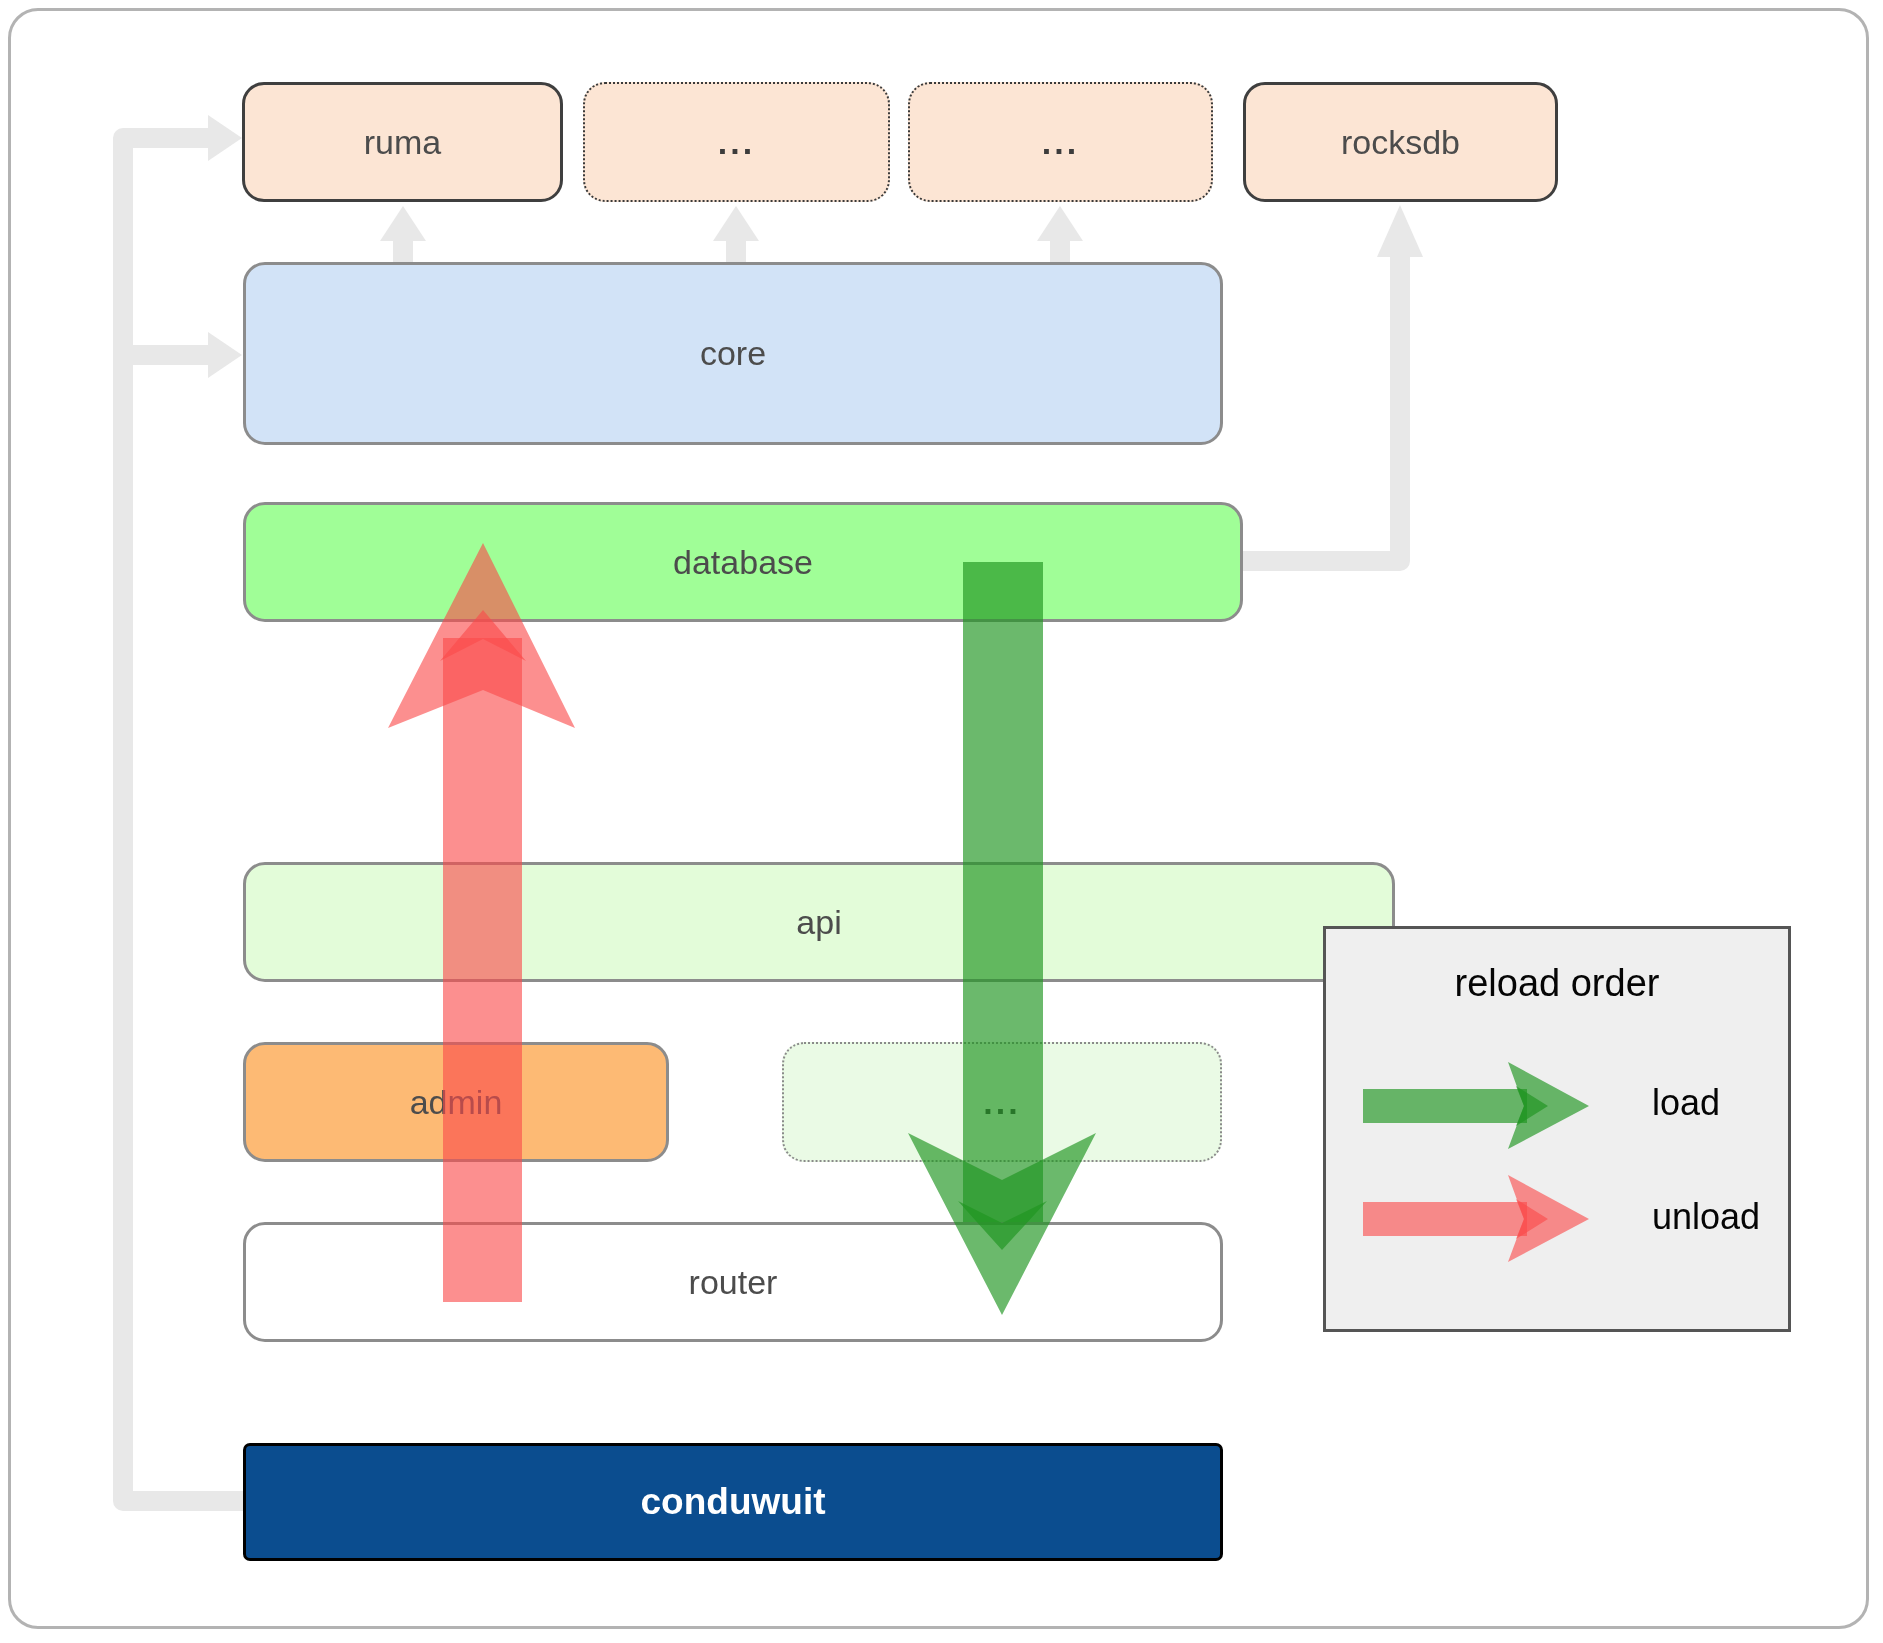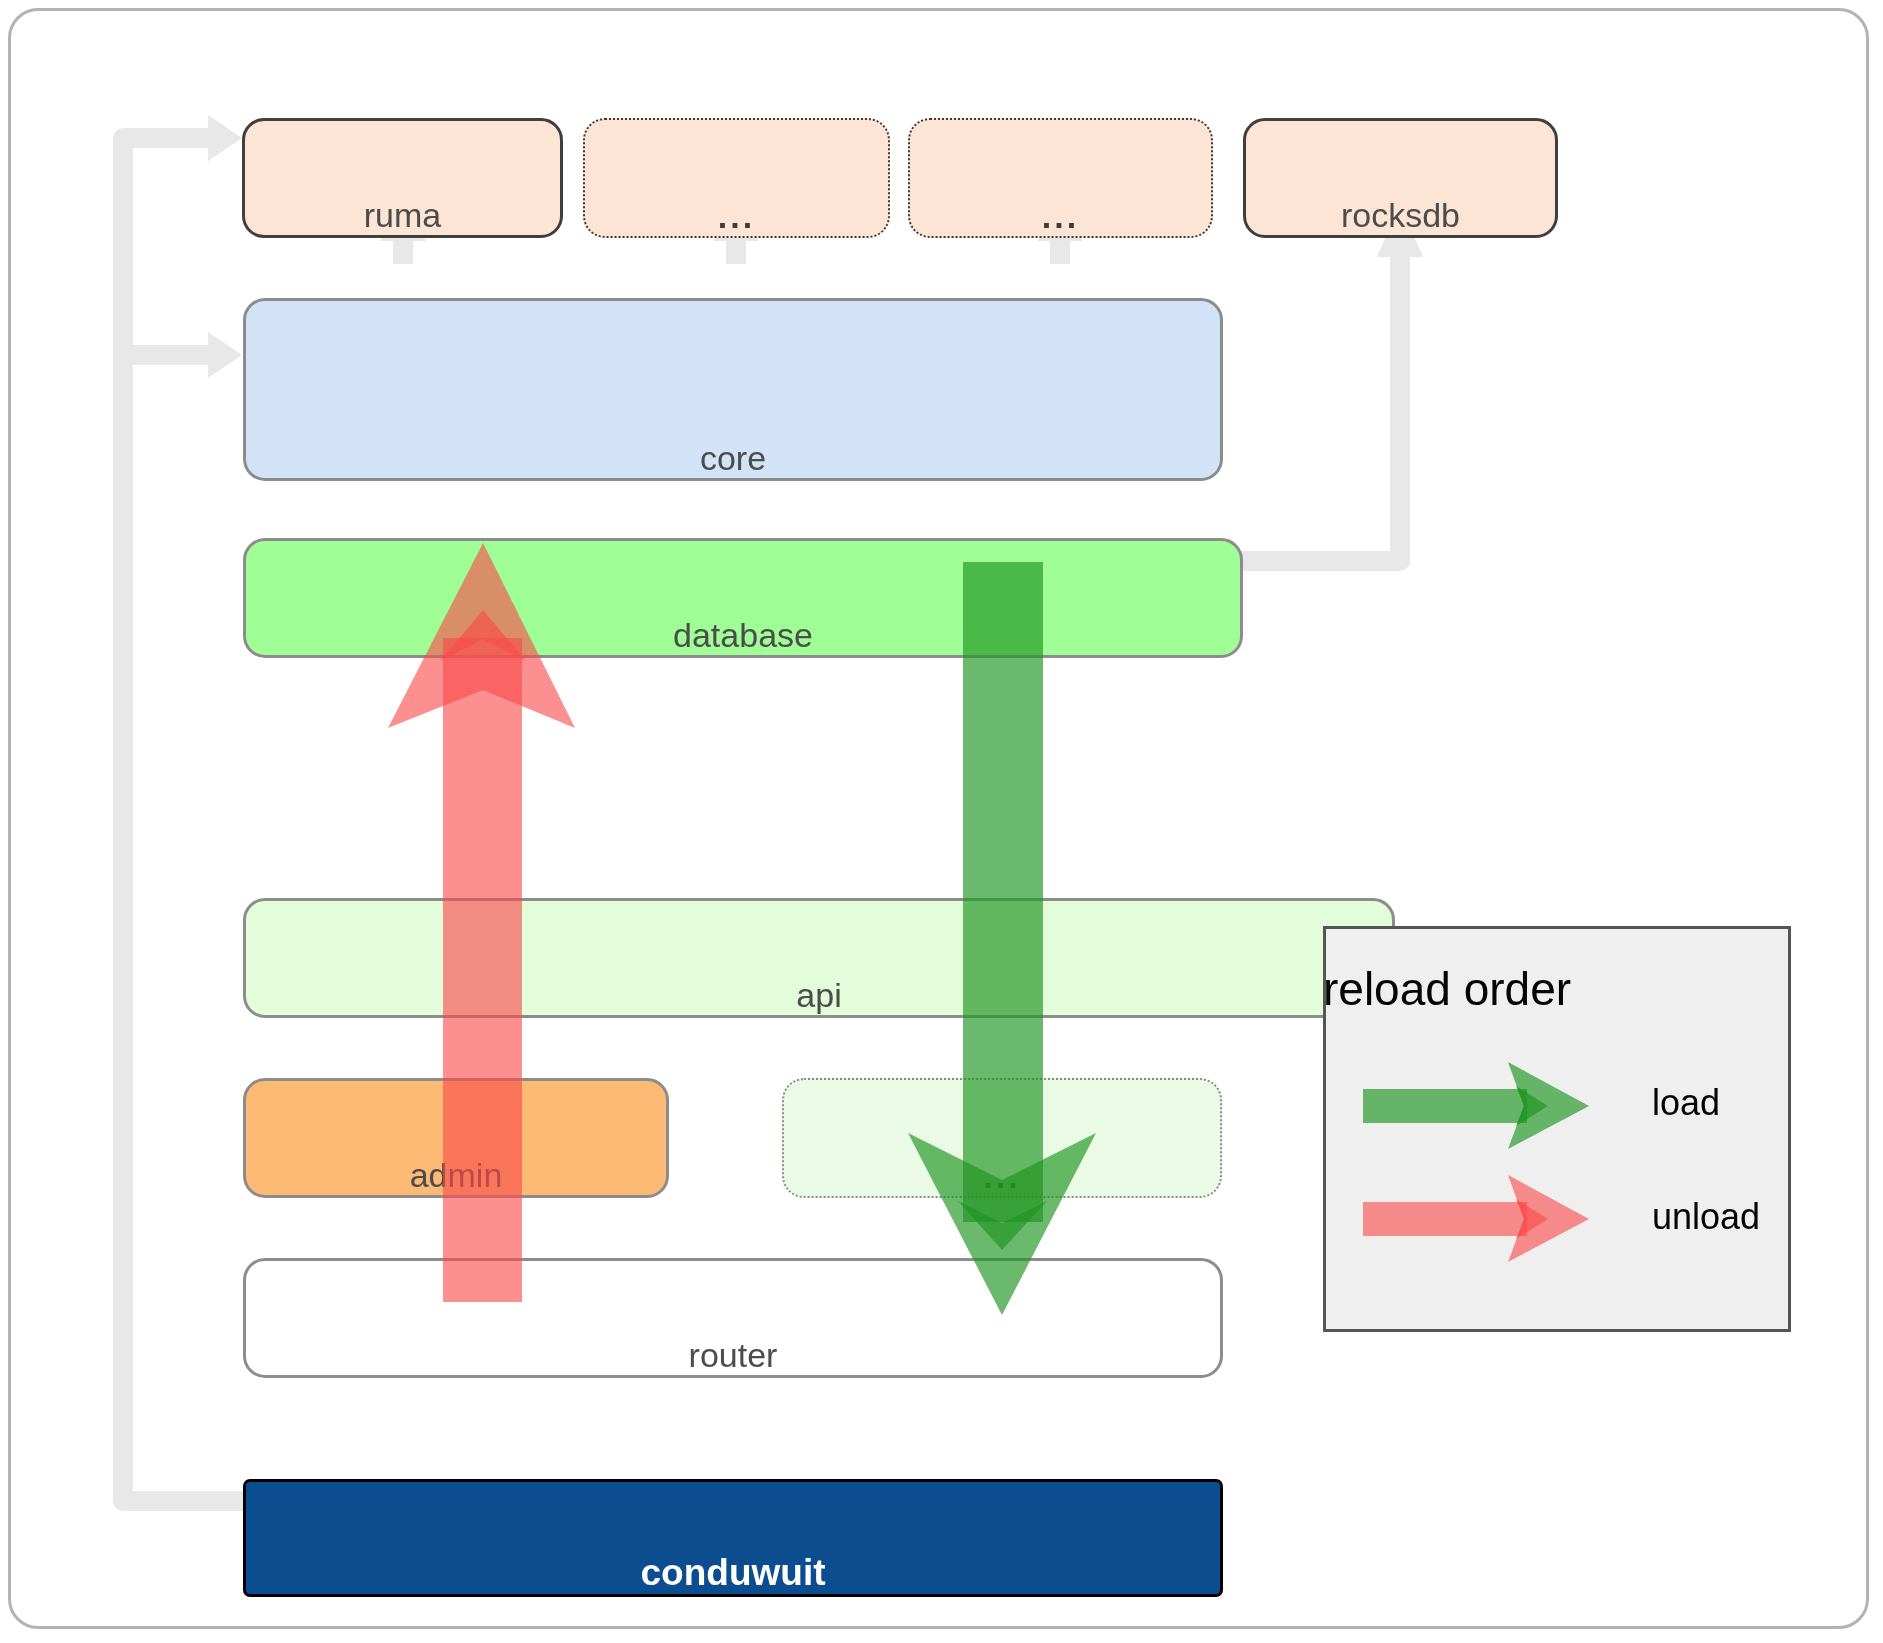--- a/index.html
+++ b/index.html
@@ -6,22 +6,22 @@
   #stage{
     position:relative;width:1883px;height:1643px;background:#ffffff;
     font-family:"Liberation Sans", sans-serif;overflow:hidden;
   }
   #frame{
     position:absolute;left:8px;top:8px;width:1861px;height:1621px;
     border:3px solid #b3b3b3;border-radius:30px;background:#ffffff;box-sizing:border-box;
   }
   svg.layer{position:absolute;left:0;top:0;pointer-events:none;}
   .box{
-    position:absolute;box-sizing:border-box;display:flex;align-items:flex-end;justify-content:center;
-    font-size:34px;color:#4c4c4c;border-radius:22px;margin-top:36px;
+    position:absolute;box-sizing:border-box;display:flex;align-items:center;justify-content:center;
+    font-size:34px;color:#4c4c4c;border-radius:22px;
   }
   
   #box-ruma    {left:242px;top:82px;width:321px;height:120px;background:#fce5d4;border:3px solid #3f3f3f;}
   #box-dots-a  {left:583px;top:82px;width:307px;height:120px;background:#fce5d4;border:2px dotted #3a3a3a;}
   #box-dots-b  {left:908px;top:82px;width:305px;height:120px;background:#fce5d4;border:2px dotted #3a3a3a;}
   #box-rocksdb {left:1243px;top:82px;width:315px;height:120px;background:#fce5d4;border:3px solid #3f3f3f;}
   
   #box-core     {left:243px;top:262px;width:980px;height:183px;background:#d2e3f7;border:3px solid #8c8c8c;}
   #box-database {left:243px;top:502px;width:1000px;height:120px;background:#a0fe97;border:3px solid #8c8c8c;}
   #box-service  {left:243px;top:682px;width:980px;height:120px;background:#d2fcc4;border:3px solid #8c8c8c;}
@@ -31,22 +31,22 @@
   #box-router   {left:243px;top:1222px;width:980px;height:120px;background:#ffffff;border:3px solid #8c8c8c;}
   #box-conduwuit{left:243px;top:1443px;width:980px;height:118px;background:#0b4d8f;border:3px solid #000000;
                  color:#ffffff;font-weight:bold;font-size:37px;border-radius:7px;}
   .dots{font-weight:700;letter-spacing:3px;color:#3c3c3c;}
   
   #legend{
     position:absolute;left:1323px;top:926px;width:468px;height:406px;
     background:#efefef;border:3px solid #555555;box-sizing:border-box;
   }
   #legend-title{
-    position:absolute;left:1323px;top:962px;width:468px;
-    font-size:46px;color:#050505;
+    position:absolute;left:1323px;top:962px;width:468px;text-align:center;
+    font-size:38px;color:#050505;
   }
   .legend-label{position:absolute;font-size:36px;color:#050505;}
   #legend-load-label{left:1652px;top:1082px;}
   #legend-unload-label{left:1652px;top:1196px;text-align:right;}
 </style>
 </head>
 <body>
 
 <div id="stage">
   <div id="frame"></div>

